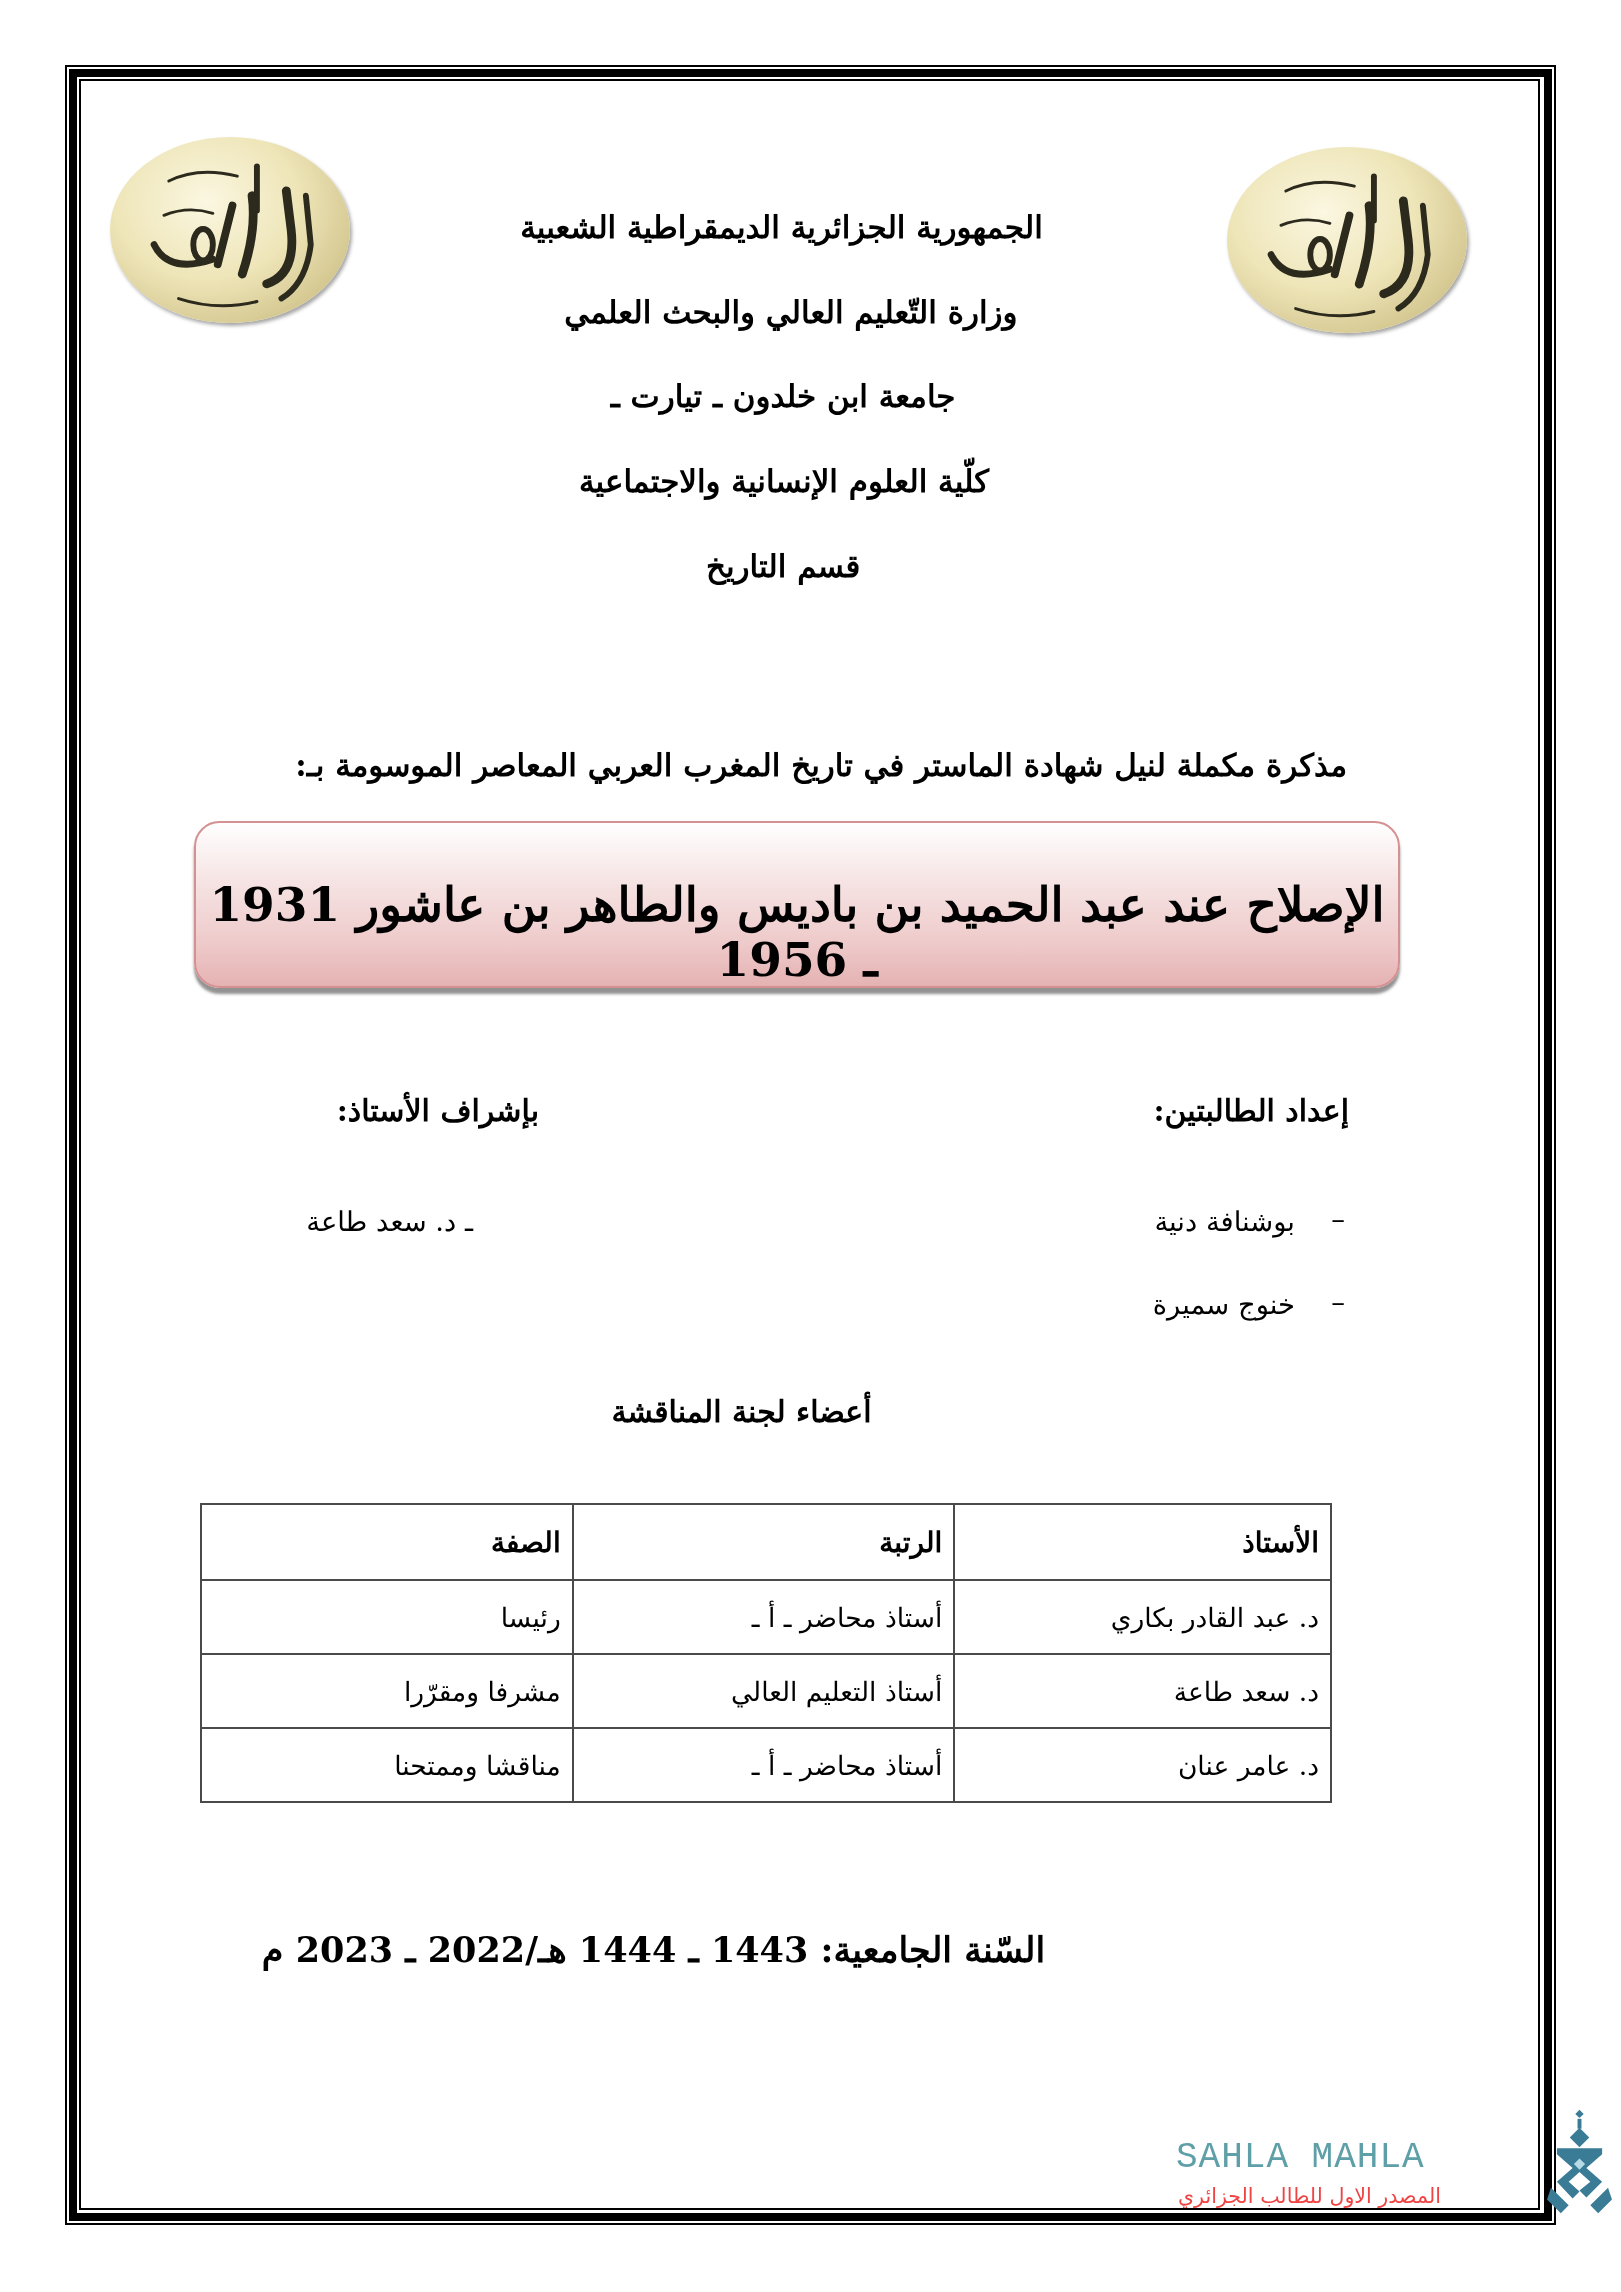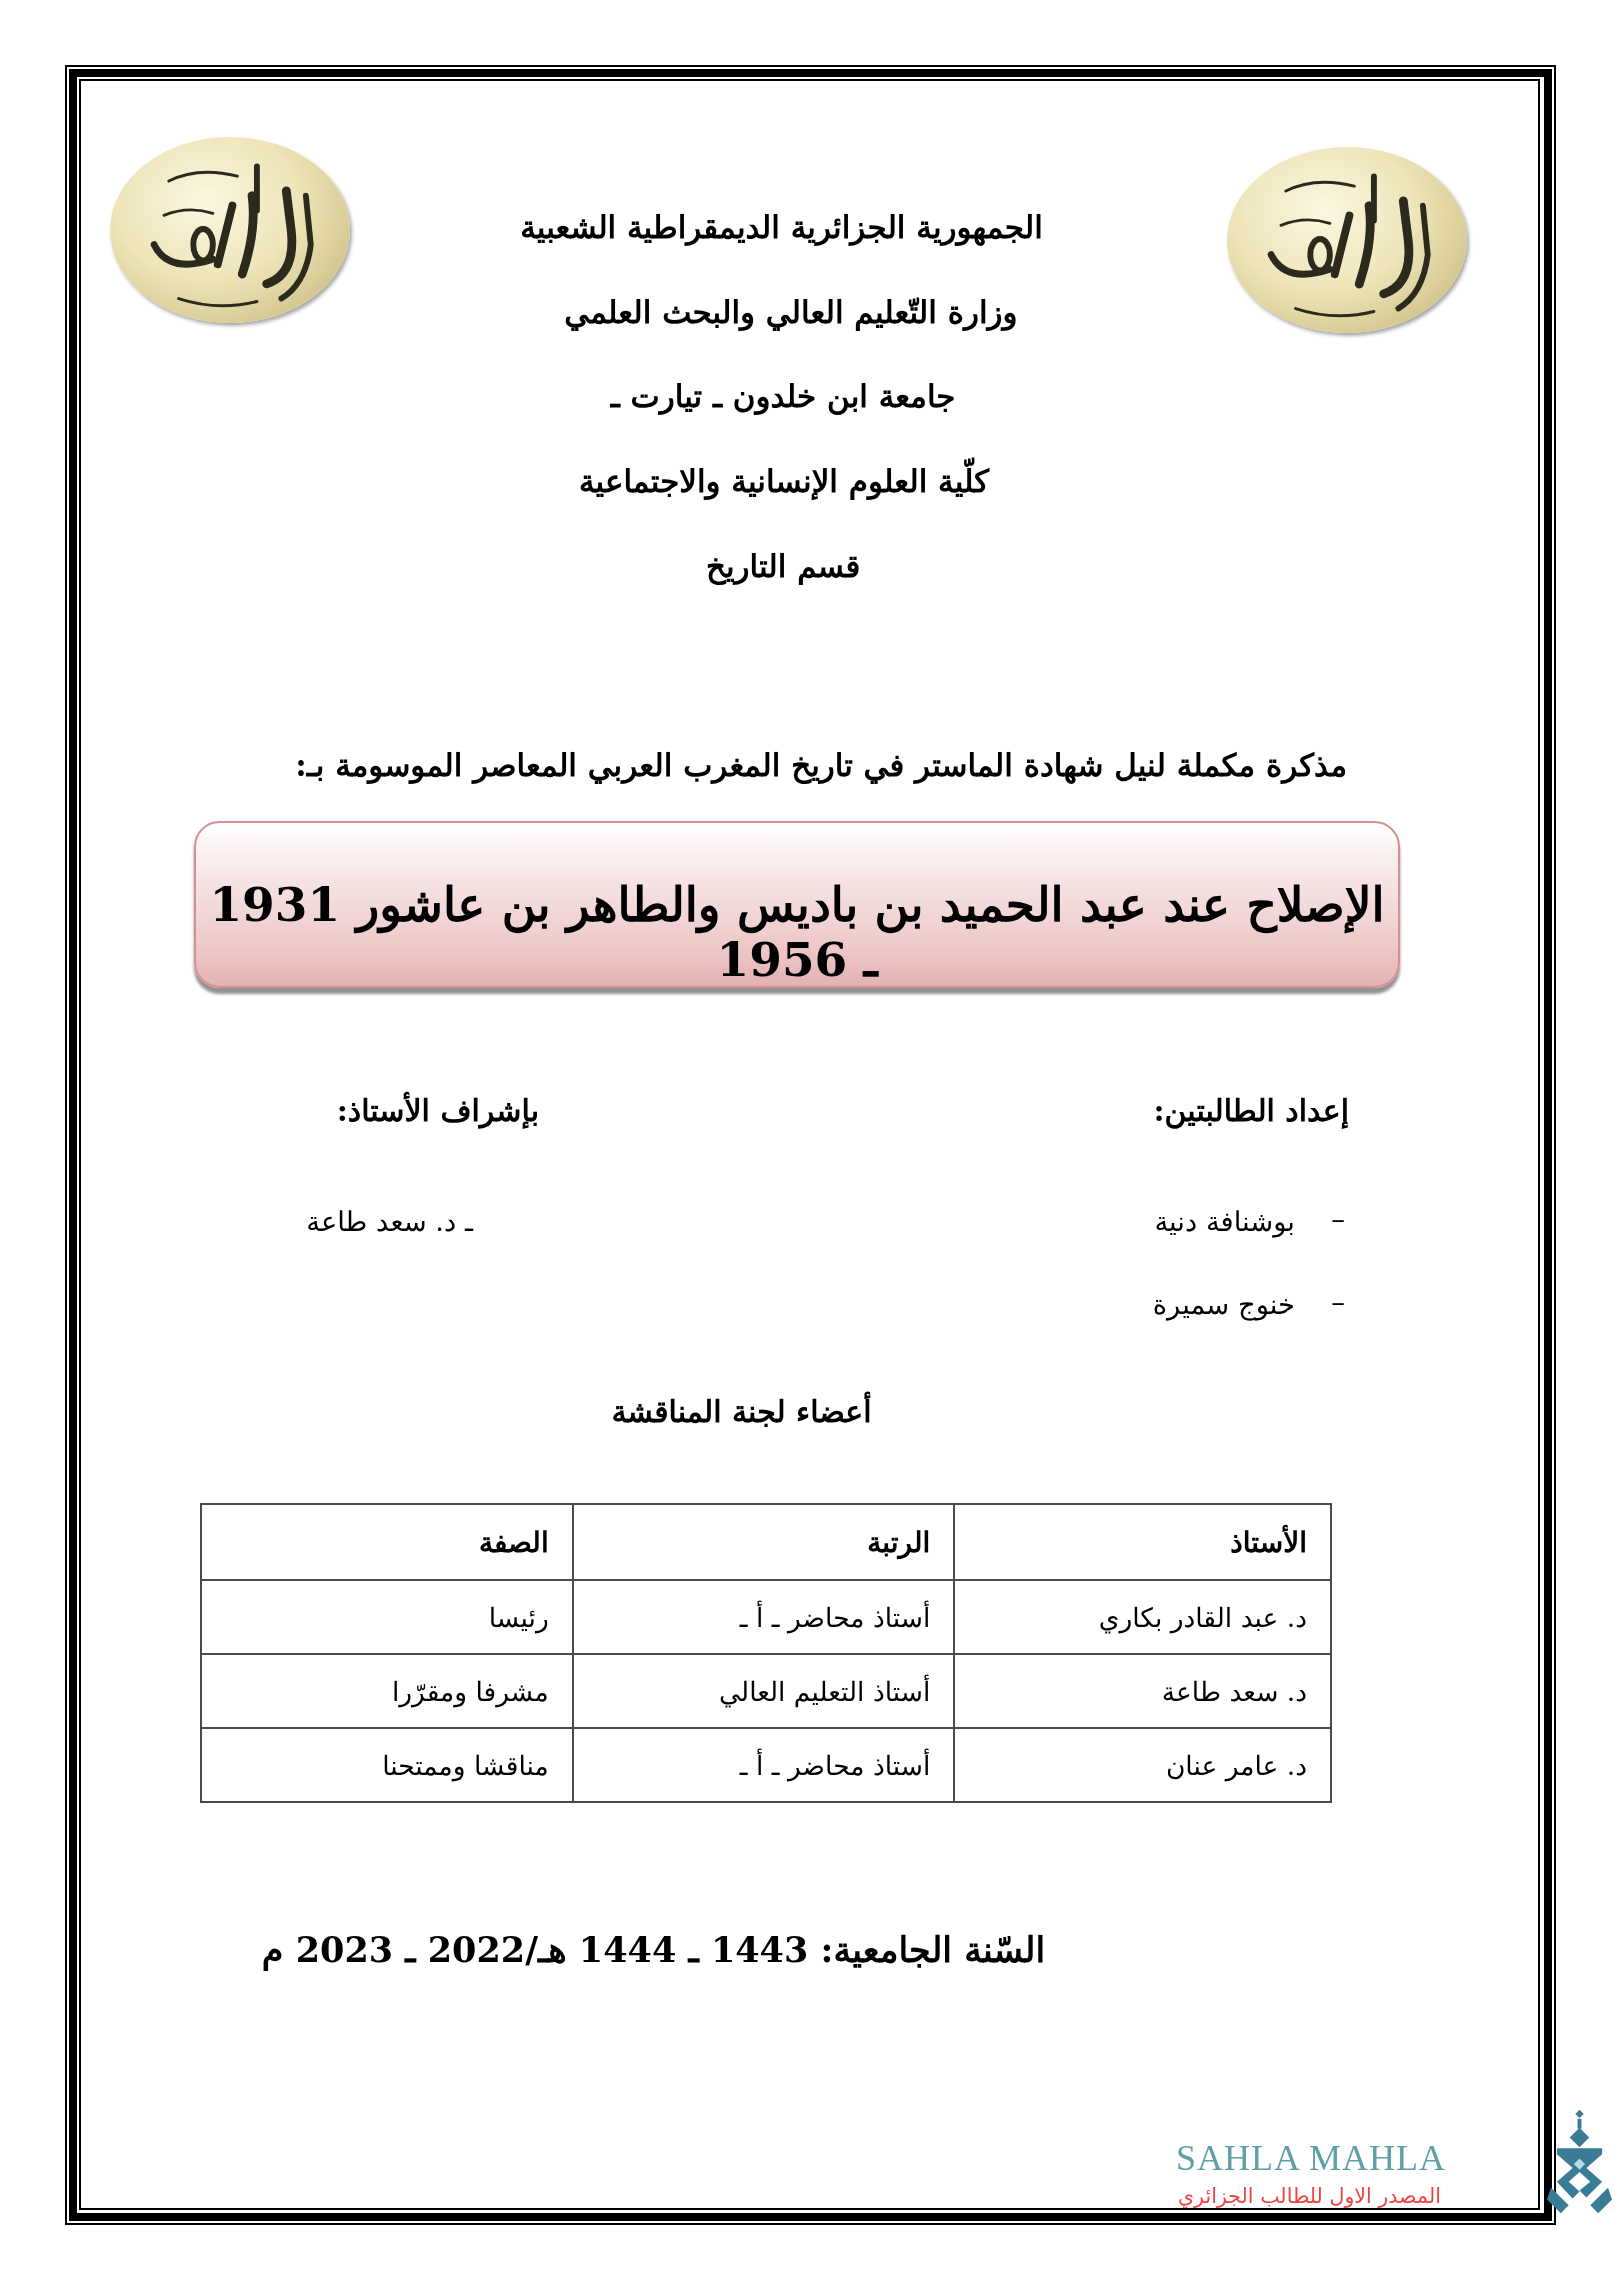--- a/index.html
+++ b/index.html
@@ -52,33 +52,33 @@
   .dash { position: absolute; font-size: 27.4px; }
   .dash-1 { top: 1204px; right: 276px; }
   .dash-2 { top: 1287px; right: 276px; }
   .supervisor-name { top: 1206px; right: 1148px; text-align: center; }
 
   .committee-title { position: absolute; top: 1394px; left: 0; width: 1621px; text-align: center;
                      font-weight: bold; font-size: 30px; margin-left: -69px; }
 
   table.committee { position: absolute; left: 200px; top: 1503px; width: 1132px;
                     border-collapse: collapse; direction: rtl; }
-  table.committee td, table.committee th { border: 2px solid #4a4a4a; height: 72px; padding: 0 23px;
+  table.committee td, table.committee th { border: 2px solid #4a4a4a; height: 72px; padding: 0 11px;
                     text-align: right; font-size: 26.5px; font-weight: normal; vertical-align: middle; }
   table.committee th { font-weight: bold; font-size: 28px; height: 74px; }
   table.committee col.c1 { width: 377px; }
   table.committee col.c2 { width: 382px; }
   table.committee col.c3 { width: 372px; }
 
   .academic-year { position: absolute; top: 1929px; left: 0; width: 1621px; text-align: center;
                    font-weight: bold; font-size: 35px; margin-left: -157px; }
 
   
   .watermark { position: absolute; left: 1176px; top: 2137px; width: 431px; height: 118px; }
-  .wm-text { position: absolute; left: 0; top: 0; font-family: Liberation Serif, serif;
+  .wm-text { position: absolute; left: 0; top: 0; font-family: Liberation Mono, monospace;
              font-size: 36px; color: #5e9fa8; letter-spacing: 1px; }
   .wm-sub { position: absolute; left: 2px; top: 47px; font-family: "DejaVu Sans", sans-serif;
             font-size: 20.6px; color: #ef4444; direction: rtl; }
   .wm-icon { position: absolute; left: 1547px; top: 2109px; width: 65px; height: 118px; }
 </style>
 </head>
 <body>
 
 <div class="frame-outer"></div>
 <div class="frame-thick"></div>

